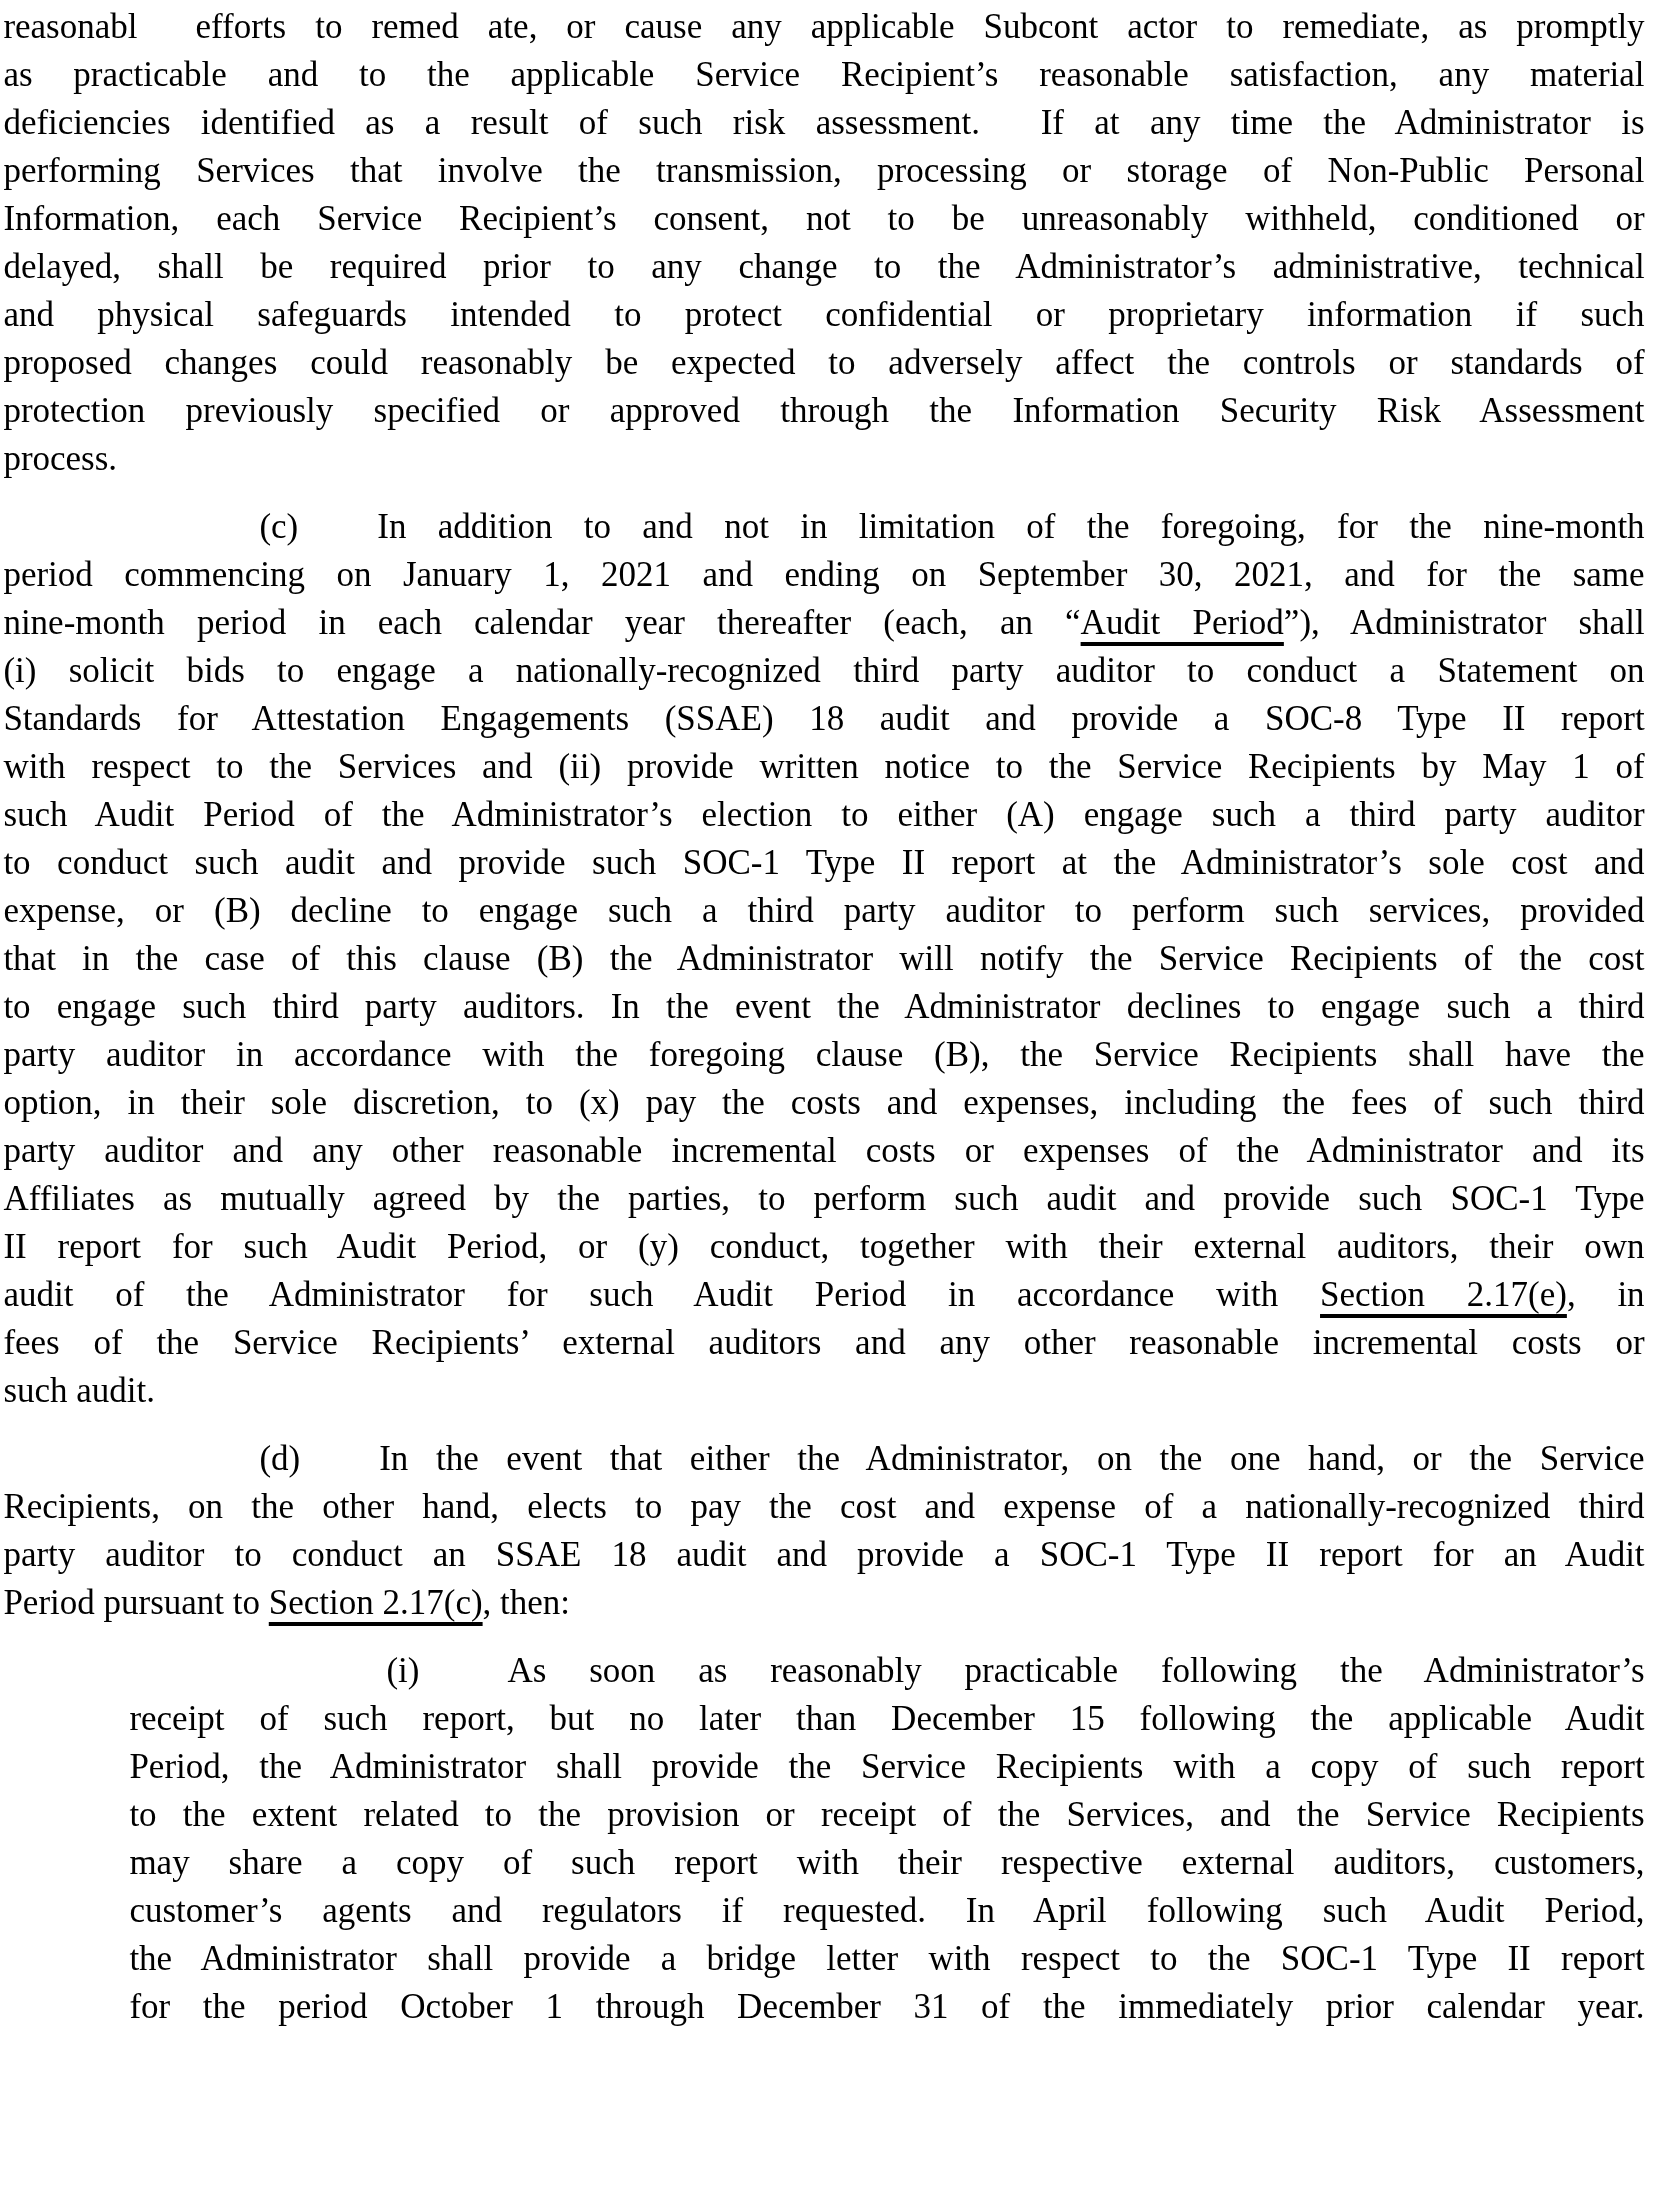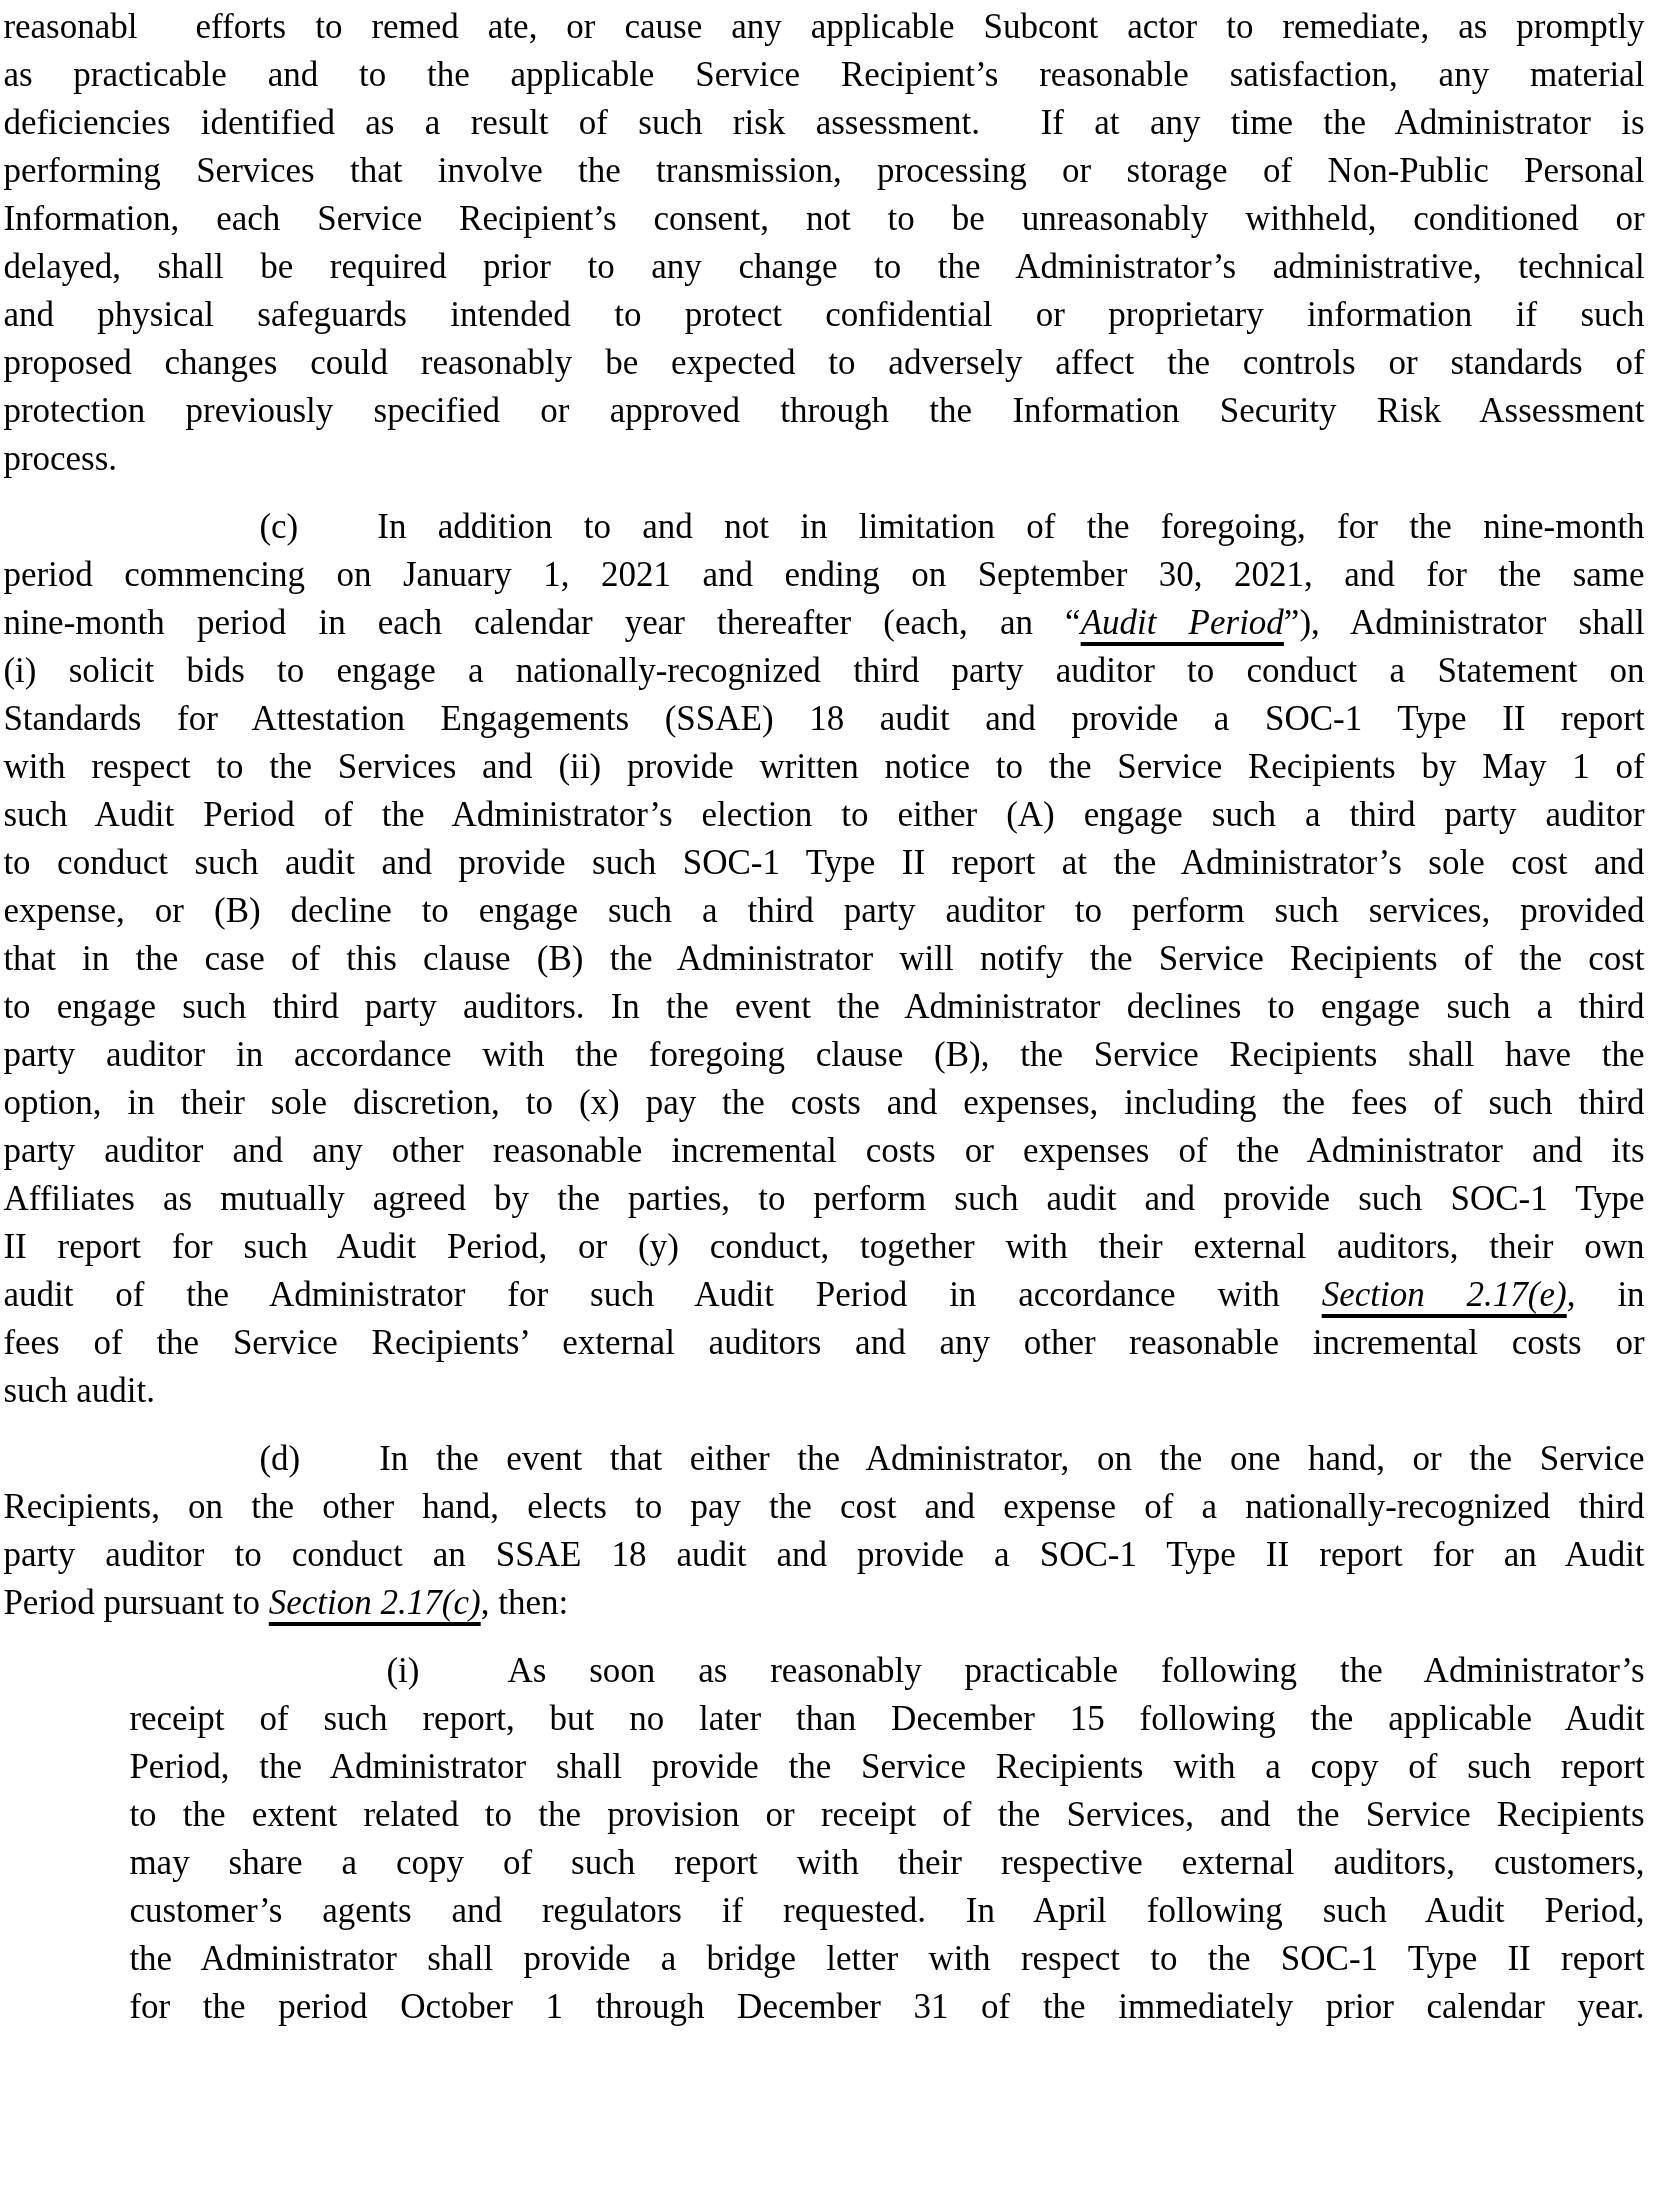--- a/index.html
+++ b/index.html
@@ -33,21 +33,20 @@
     overflow: hidden;
   }
   .line.last {
     text-align-last: auto;
   }
   .gap { display: inline-block; height: 0.8px; }
   .seg-u {
     text-decoration: underline;
     text-decoration-thickness: 4.2px;
     text-underline-offset: 7.6px;
-    font-style: italic;
   }
 </style>
 </head>
 <body>
 
 <div class="page" style="background: rgb(255, 255, 255); color: rgb(0, 0, 0);">
     <div class="para">
       <div class="line"><span>reasonabl  efforts to remed ate, or cause any applicable Subcont actor to remediate, as promptly</span></div>
       <div class="line"><span>as practicable and to the applicable Service Recipient’s reasonable satisfaction, any material</span></div>
       <div class="line"><span>deficiencies identified as a result of such risk assessment.  If at any time the Administrator is</span></div>
@@ -57,21 +56,21 @@
       <div class="line"><span>and physical safeguards intended to protect confidential or proprietary information if such</span></div>
       <div class="line"><span>proposed changes could reasonably be expected to adversely affect the controls or standards of</span></div>
       <div class="line"><span>protection previously specified or approved through the Information Security Risk Assessment</span></div>
       <div class="line last"><span>process.</span></div>
     </div>
     <div class="para">
       <div class="line" style="padding-left: 256px;"><span>(c)</span><span class="gap" style="width: 79px;"></span><span>In addition to and not in limitation of the foregoing, for the nine-month</span></div>
       <div class="line"><span>period commencing on January 1, 2021 and ending on September 30, 2021, and for the same</span></div>
       <div class="line"><span>nine-month period in each calendar year thereafter (each, an “</span><span class="seg-u">Audit Period</span><span>”), Administrator shall</span></div>
       <div class="line"><span>(i) solicit bids to engage a nationally-recognized third party auditor to conduct a Statement on</span></div>
-      <div class="line"><span>Standards for Attestation Engagements (SSAE) 18 audit and provide a SOC-1 Type II report</span></div>
+      <div class="line"><span>Standards for Attestation Engagements (SSAE) 18 audit and provide a SOC-8 Type II report</span></div>
       <div class="line"><span>with respect to the Services and (ii) provide written notice to the Service Recipients by May 1 of</span></div>
       <div class="line"><span>such Audit Period of the Administrator’s election to either (A) engage such a third party auditor</span></div>
       <div class="line"><span>to conduct such audit and provide such SOC-1 Type II report at the Administrator’s sole cost and</span></div>
       <div class="line"><span>expense, or (B) decline to engage such a third party auditor to perform such services, provided</span></div>
       <div class="line"><span>that in the case of this clause (B) the Administrator will notify the Service Recipients of the cost</span></div>
       <div class="line"><span>to engage such third party auditors. In the event the Administrator declines to engage such a third</span></div>
       <div class="line"><span>party auditor in accordance with the foregoing clause (B), the Service Recipients shall have the</span></div>
       <div class="line"><span>option, in their sole discretion, to (x) pay the costs and expenses, including the fees of such third</span></div>
       <div class="line"><span>party auditor and any other reasonable incremental costs or expenses of the Administrator and its</span></div>
       <div class="line"><span>Affiliates as mutually agreed by the parties, to perform such audit and provide such SOC-1 Type</span></div>

